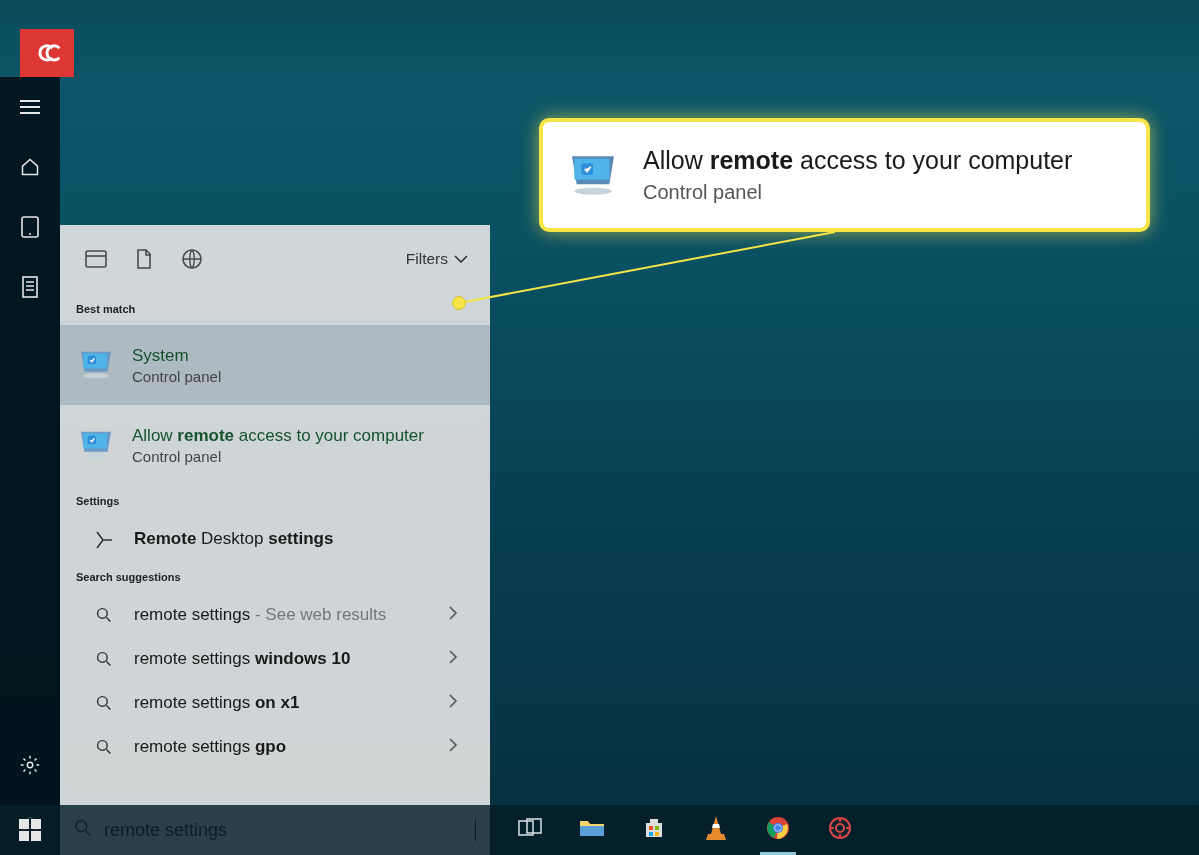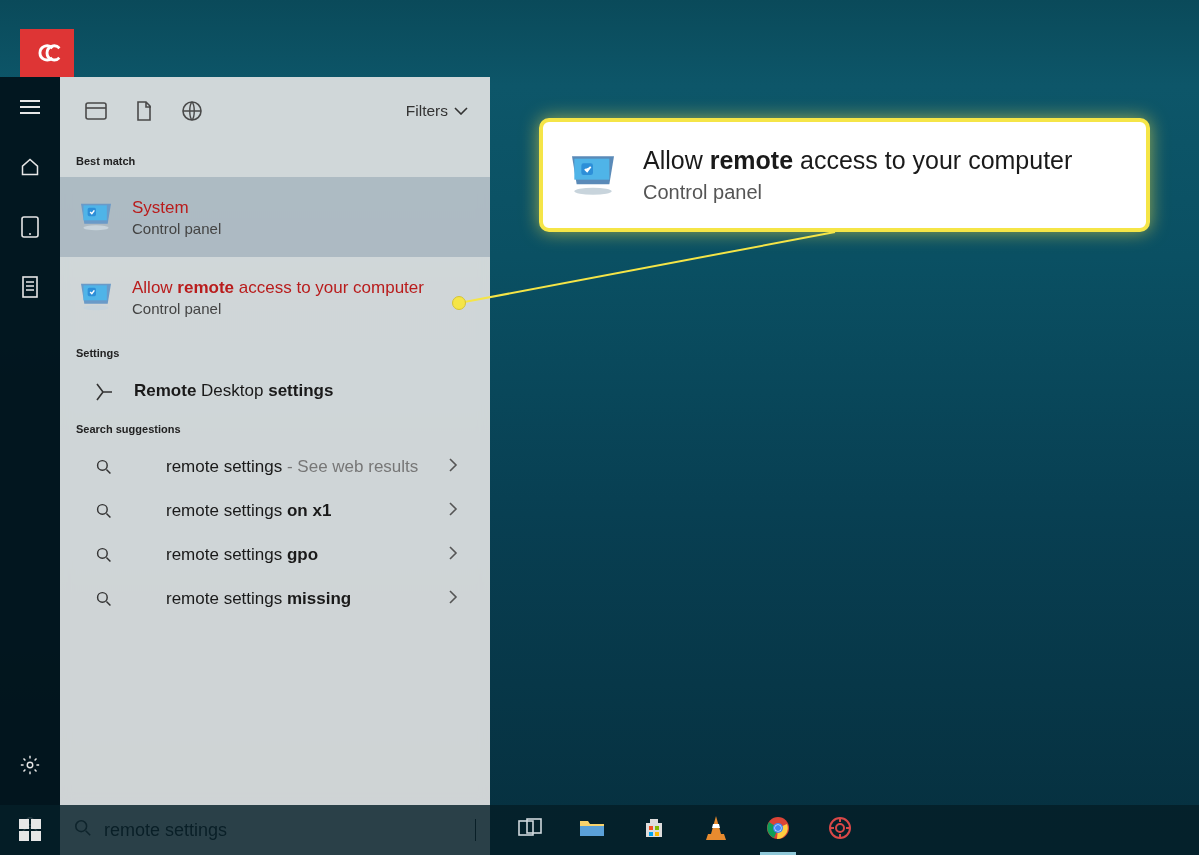--- a/index.html
+++ b/index.html
@@ -36,21 +36,21 @@
     width: 60px; height: 60px;
     display: flex; align-items: center; justify-content: center;
     color: #e6e6e6;
     cursor: pointer;
   }
 
   
   .search-panel {
     position: absolute;
     left: 60px; bottom: 50px;
-    width: 430px; height: 728px;
+    width: 430px; height: 580px;
     background: rgba(230,230,230,0.90);
     backdrop-filter: blur(6px);
     display: flex; flex-direction: column;
     color: #1a1a1a;
   }
   .panel-header {
     display: flex; align-items: center;
     height: 68px;
     padding: 0 12px;
   }
@@ -81,38 +81,38 @@
     min-height: 80px;
     cursor: pointer;
   }
   .result.selected { background: rgba(20,60,100,0.18); }
   .result-icon {
     width: 40px; height: 40px;
     margin-right: 16px;
     flex-shrink: 0;
   }
   .result-text { display: flex; flex-direction: column; gap: 2px; }
-  .result-title { font-size: 17px; color: #b91c1c; }
+  .result-title { font-size: 17px; color: #14532d; }
   .result-sub { font-size: 15px; color: #444; }
 
   .setting-row, .suggest-row {
     display: flex; align-items: center;
     height: 44px;
     padding: 0 32px;
     cursor: pointer;
   }
   .setting-row .row-icon, .suggest-row .row-icon {
     width: 24px; height: 24px;
     margin-right: 18px;
     display: flex; align-items: center; justify-content: center;
     color: #333;
     flex-shrink: 0;
   }
   .setting-row .row-text { font-size: 17px; }
-  .suggest-row .row-text { font-size: 17px; flex: 1; margin-left: 32px; }
+  .suggest-row .row-text { font-size: 17px; flex: 1; }
   .suggest-row .chev {
     color: #555;
   }
   .suggest-row .faded { color: #777; }
 
   
   .search-box {
     position: absolute;
     left: 60px; bottom: 0;
     width: 430px; height: 50px;
@@ -343,49 +343,49 @@
           </svg>
     </span>
       </div>
       <div class="suggest-row">
     <span class="row-icon">
       <svg width="16" height="16" viewBox="0 0 20 20">
             <circle cx="8" cy="8" r="6" fill="none" stroke="#333" stroke-width="1.8"></circle>
             <path stroke="#333" stroke-width="1.8" d="M13 13l5 5"></path>
           </svg>
     </span>
-    <span class="row-text">remote settings <span class="faded"></span><b>on x1</b></span>
+    <span class="row-text">remote settings <span class="faded"></span><b>windows 10</b></span>
     <span class="chev">
       <svg width="10" height="16" viewBox="0 0 10 16">
             <path fill="none" stroke="#555" stroke-width="1.6" d="M2 2l6 6-6 6"></path>
           </svg>
     </span>
       </div>
       <div class="suggest-row">
     <span class="row-icon">
       <svg width="16" height="16" viewBox="0 0 20 20">
             <circle cx="8" cy="8" r="6" fill="none" stroke="#333" stroke-width="1.8"></circle>
             <path stroke="#333" stroke-width="1.8" d="M13 13l5 5"></path>
           </svg>
     </span>
-    <span class="row-text">remote settings <span class="faded"></span><b>gpo</b></span>
+    <span class="row-text">remote settings <span class="faded"></span><b>on x1</b></span>
     <span class="chev">
       <svg width="10" height="16" viewBox="0 0 10 16">
             <path fill="none" stroke="#555" stroke-width="1.6" d="M2 2l6 6-6 6"></path>
           </svg>
     </span>
       </div>
       <div class="suggest-row">
     <span class="row-icon">
       <svg width="16" height="16" viewBox="0 0 20 20">
             <circle cx="8" cy="8" r="6" fill="none" stroke="#333" stroke-width="1.8"></circle>
             <path stroke="#333" stroke-width="1.8" d="M13 13l5 5"></path>
           </svg>
     </span>
-    <span class="row-text">remote settings <span class="faded"></span><b>missing</b></span>
+    <span class="row-text">remote settings <span class="faded"></span><b>gpo</b></span>
     <span class="chev">
       <svg width="10" height="16" viewBox="0 0 10 16">
             <path fill="none" stroke="#555" stroke-width="1.6" d="M2 2l6 6-6 6"></path>
           </svg>
     </span>
       </div>
     </div>
 </div>
 
 <div class="search-box">

